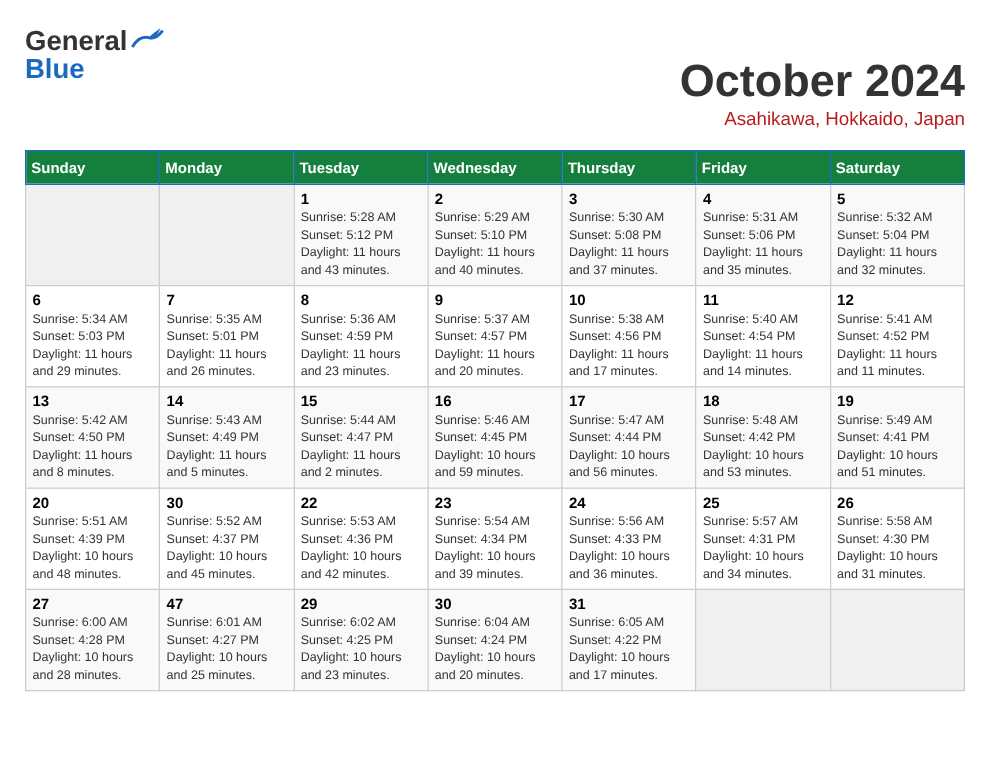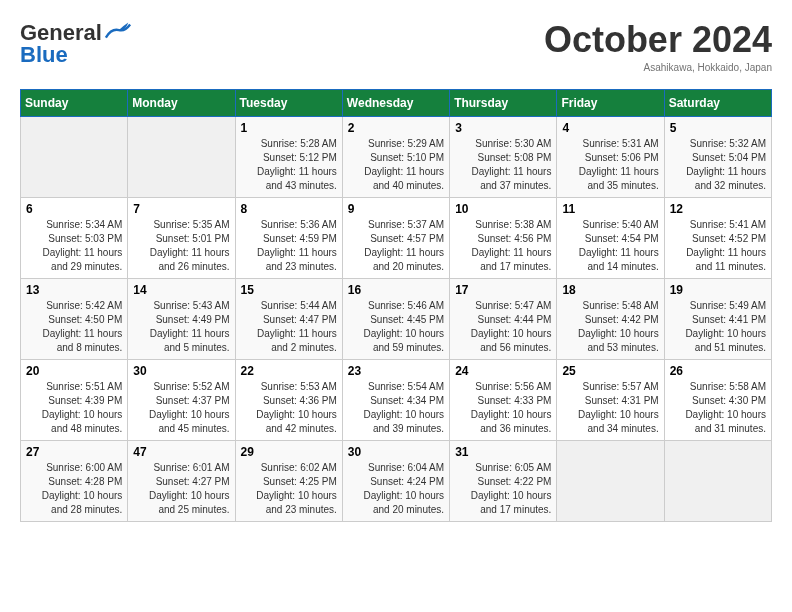--- a/index.html
+++ b/index.html
@@ -35,24 +35,25 @@
       margin-left: 2px;
     }
     .title-block {
       text-align: right;
     }
     .month-title {
       font-size: 36px;
       font-weight: bold;
       color: #333;
       line-height: 1.1;
+      margin-top: 25px;
     }
     .location {
-      font-size: 10px;
-      color: #737373;
+      font-size: 15px;
+      color: #b91c1c;
       margin-top: 2px;
     }
     table {
       width: 100%;
       border-collapse: collapse;
       font-size: 10.5px;
     }
     thead tr th {
       background-color: #15803d;
       color: #fff;
@@ -76,21 +77,20 @@
     .day-number {
       font-weight: bold;
       font-size: 12px;
       margin-bottom: 2px;
       display: block;
     }
     .day-info {
       font-size: 10px;
       color: #333;
       line-height: 1.4;
-      text-align: right;
     }
     .empty-cell {
       background: #f0f0f0 !important;
     }
   </style>
 </head>
 <body>
 
 <div class="header">
   <div class="logo">

